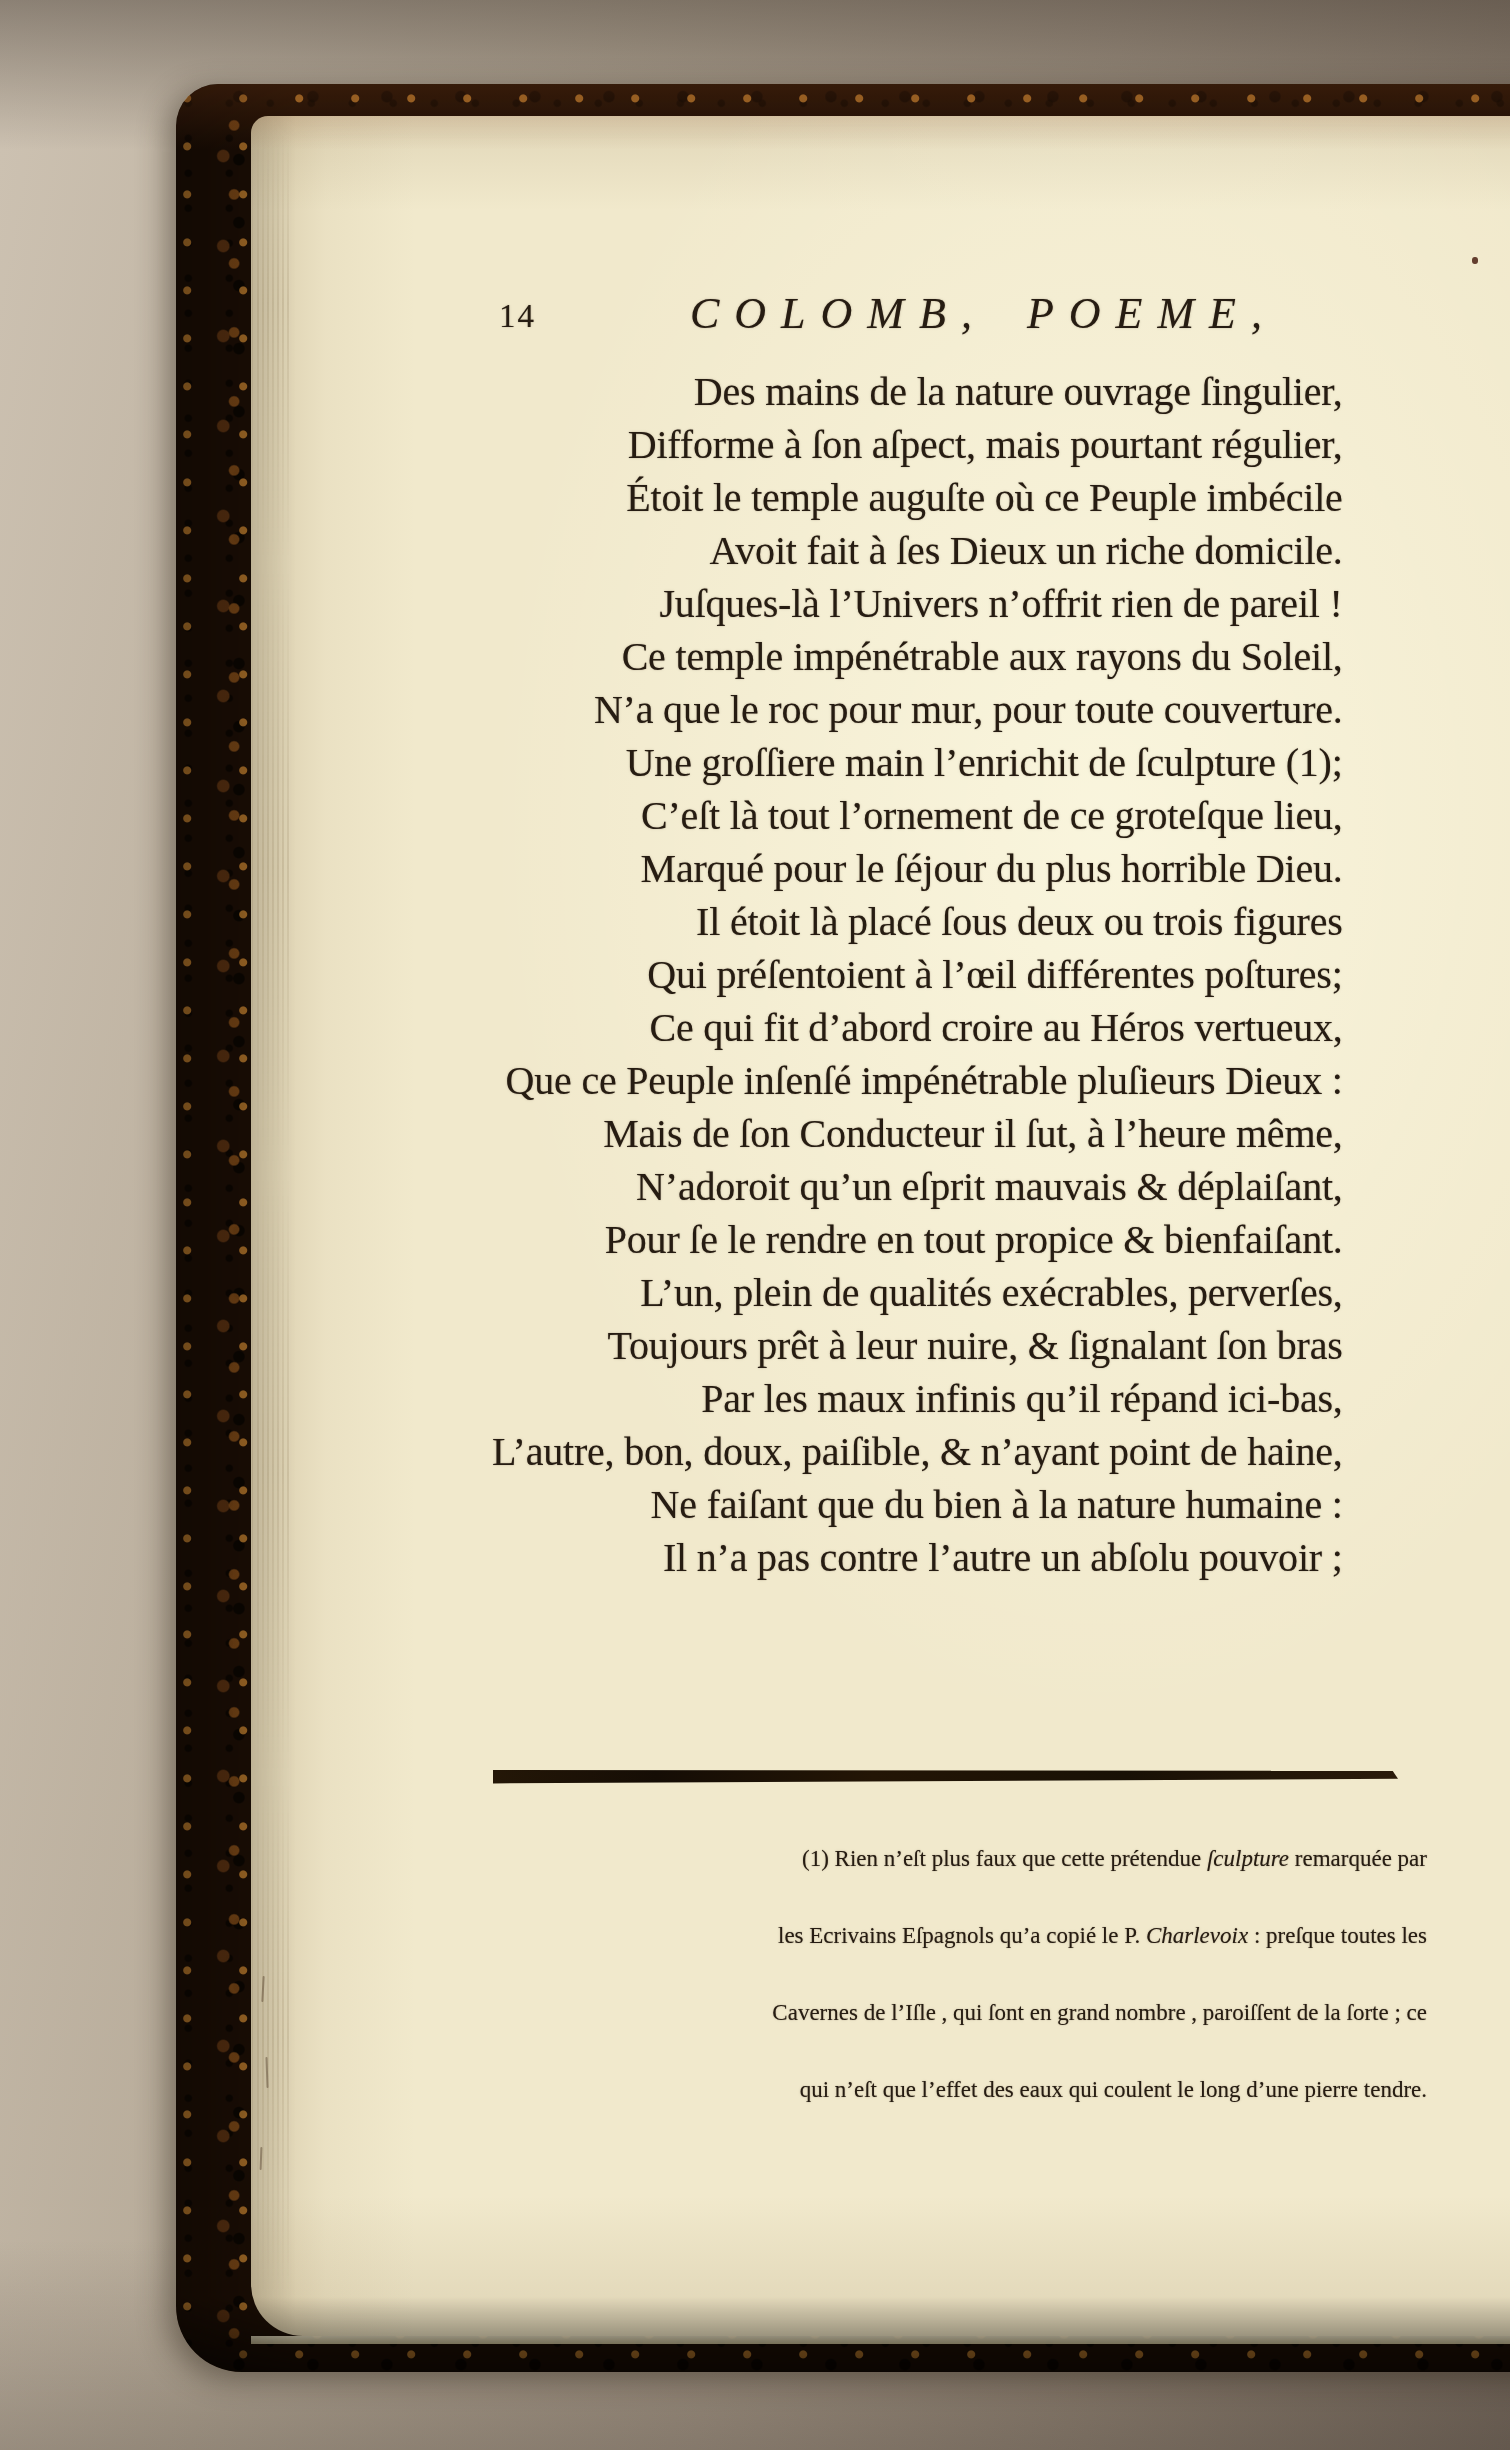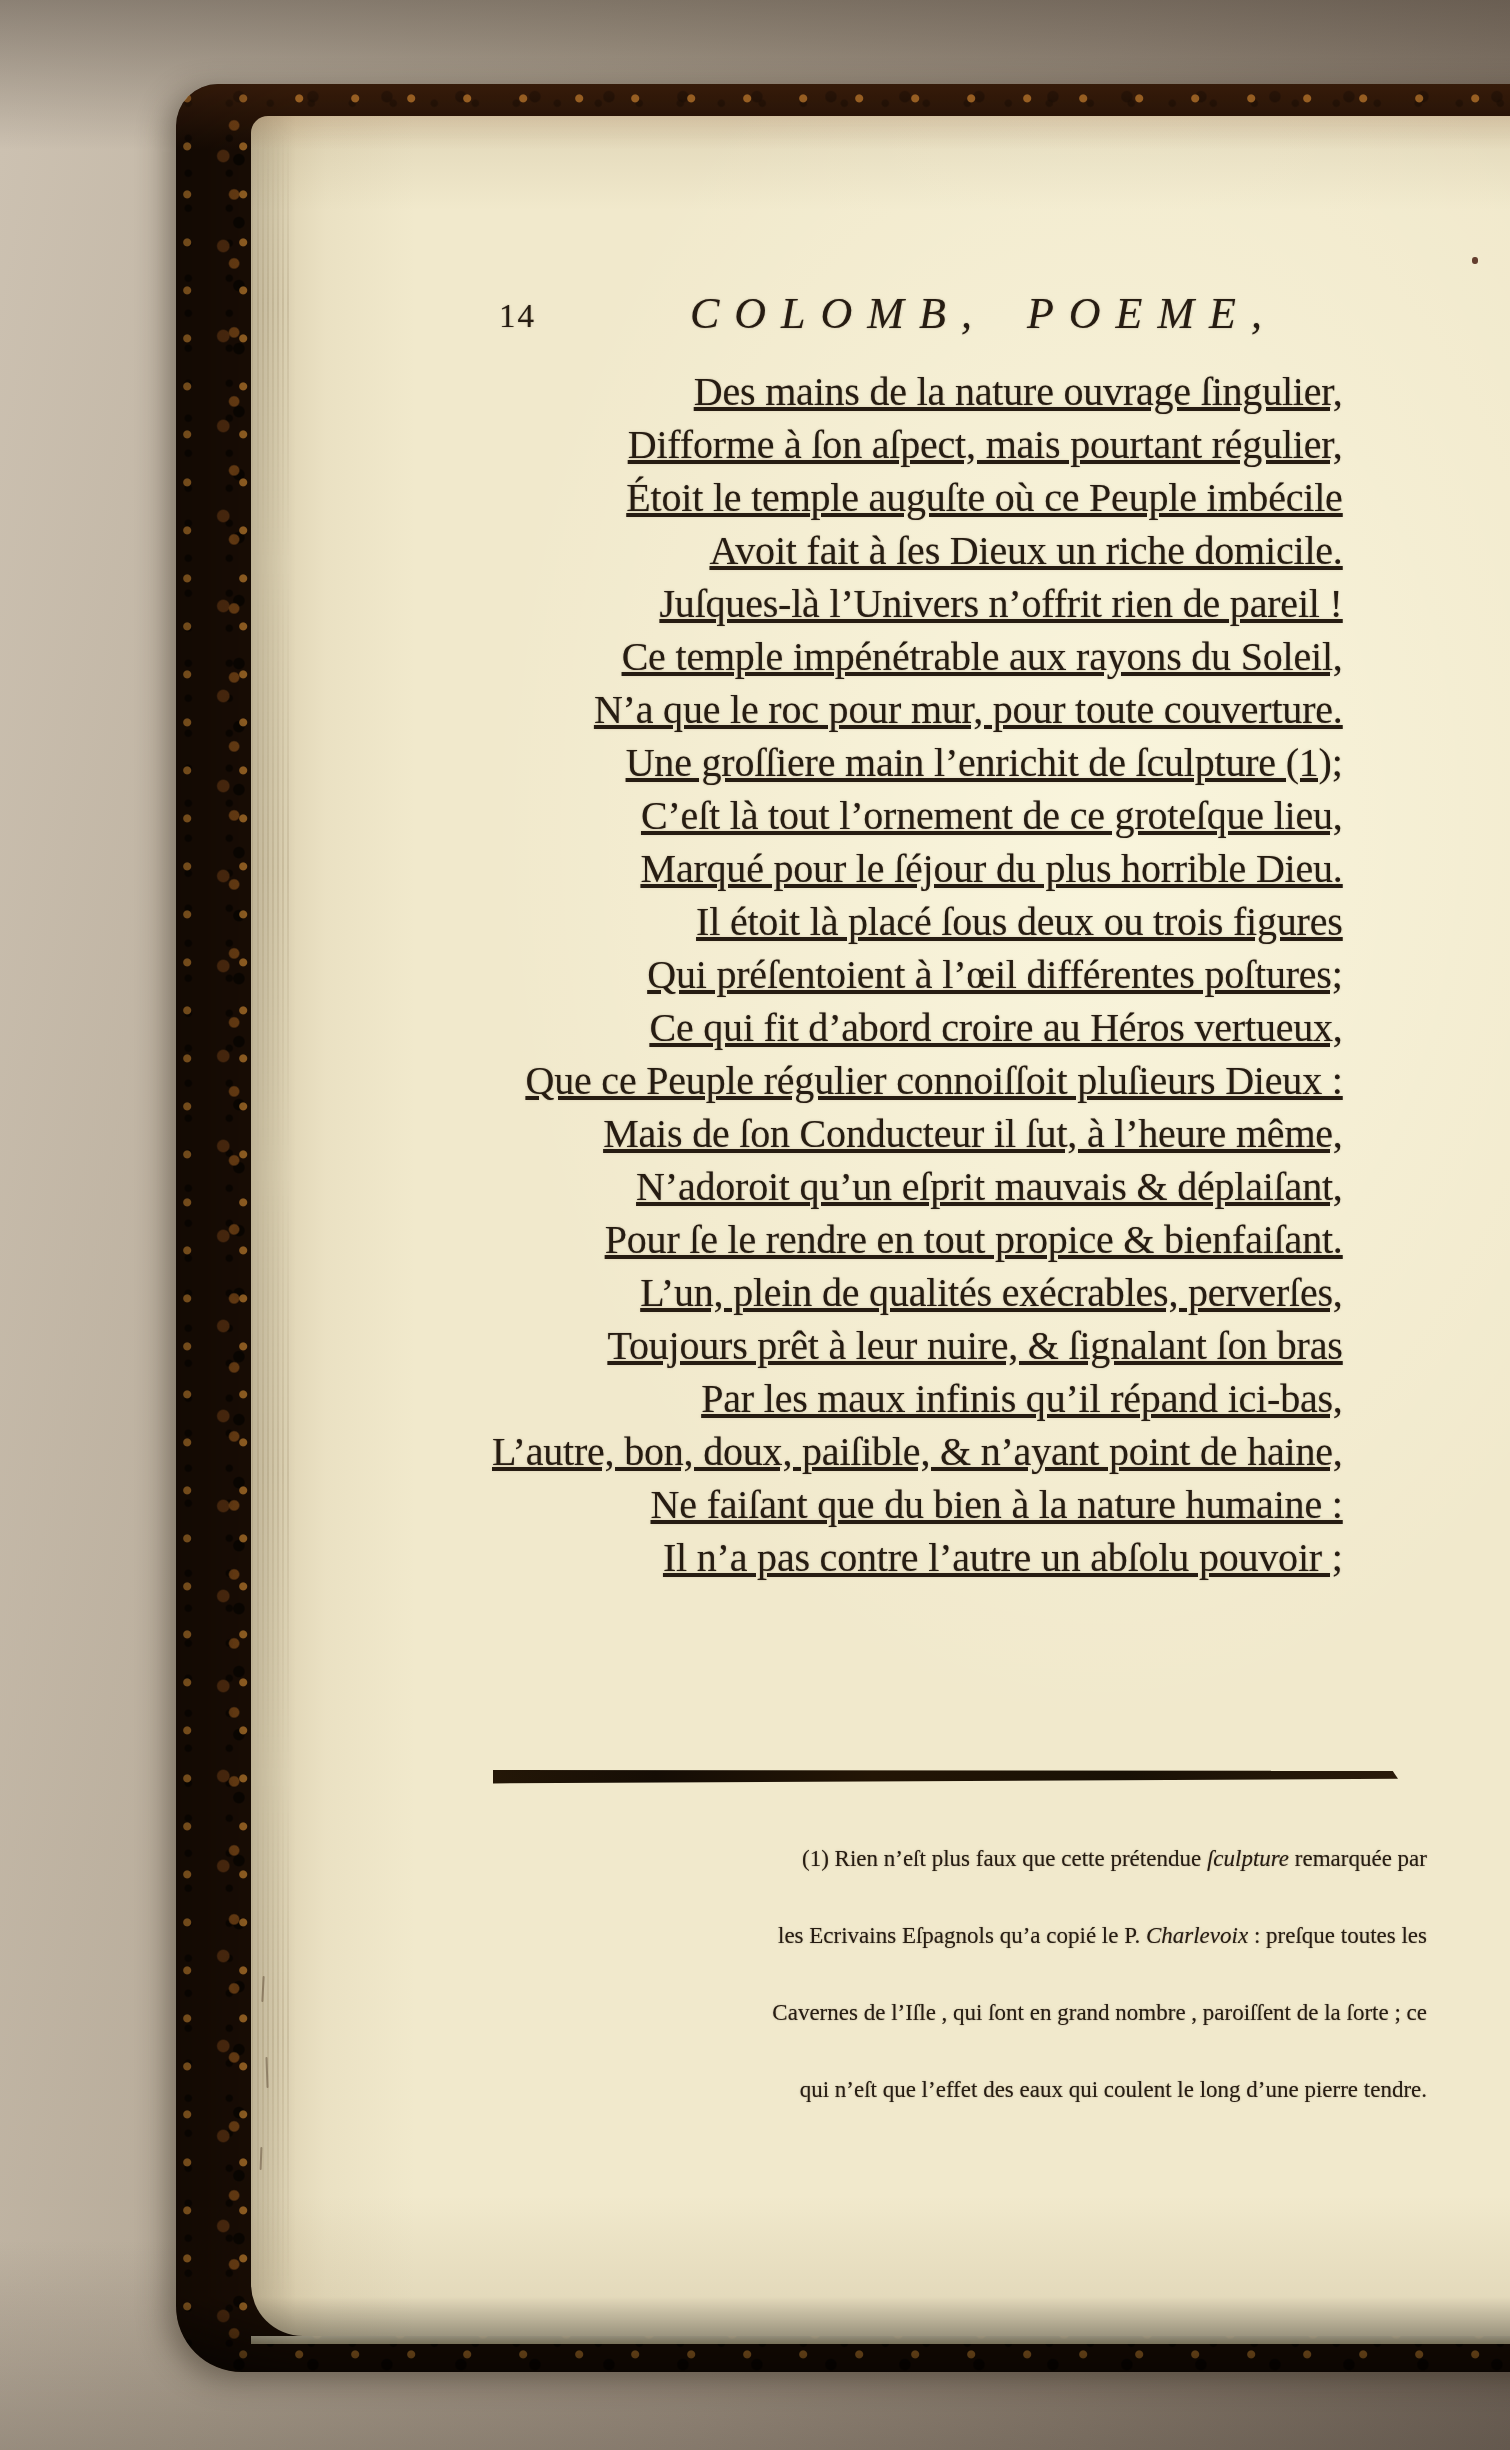--- a/index.html
+++ b/index.html
@@ -75,21 +75,21 @@
   #page-number{
     position:absolute;left:499px;top:300px;font-size:33px;line-height:1;
     letter-spacing:2px;
   }
   #header-title{
     position:absolute;left:690px;top:292px;font-size:44px;line-height:1;
     font-style:italic;letter-spacing:15px;word-spacing:14px;white-space:nowrap;
   }
   #poem{position:absolute;left:492px;top:365px;font-size:40px;line-height:53px;
     letter-spacing:-0.2px;}
-  .pline{white-space:nowrap;text-decoration:underline;}
+  .pline{white-space:nowrap;}
   #rule{
     position:absolute;left:493px;top:1769px;width:905px;height:13.5px;
     background:linear-gradient(90deg,#241707 0%, #150d05 18%, #231505 42%, #181005 70%, #2b1b0a 100%);
     clip-path:polygon(0% 0%, 99.4% 20%, 100% 80%, 0% 100%);
     transform:rotate(-0.12deg);
     box-shadow:0 1.5px 2px rgba(60,40,20,.35);
   }
   #footnote{position:absolute;left:478px;top:1802px;width:949px;font-size:23px;
     line-height:41px;}
   .fn-line{white-space:nowrap;margin-top:36px;}
@@ -124,21 +124,21 @@
     <div class="pline">Avoit fait à ſes Dieux un riche domicile.</div>
     <div class="pline">Juſques-là l’Univers n’offrit rien de pareil !</div>
     <div class="pline">Ce temple impénétrable aux rayons du Soleil,</div>
     <div class="pline">N’a que le roc pour mur, pour toute couverture.</div>
     <div class="pline">Une groſſiere main l’enrichit de ſculpture (1);</div>
     <div class="pline">C’eſt là tout l’ornement de ce groteſque lieu,</div>
     <div class="pline">Marqué pour le ſéjour du plus horrible Dieu.</div>
     <div class="pline">Il étoit là placé ſous deux ou trois figures</div>
     <div class="pline">Qui préſentoient à l’œil différentes poſtures;</div>
     <div class="pline">Ce qui fit d’abord croire au Héros vertueux,</div>
-    <div class="pline">Que ce Peuple régulier connoiſſoit pluſieurs Dieux :</div>
+    <div class="pline">Que ce Peuple inſenſé impénétrable pluſieurs Dieux :</div>
     <div class="pline">Mais de ſon Conducteur il ſut, à l’heure même,</div>
     <div class="pline">N’adoroit qu’un eſprit mauvais &amp; déplaiſant,</div>
     <div class="pline">Pour ſe le rendre en tout propice &amp; bienfaiſant.</div>
     <div class="pline">L’un, plein de qualités exécrables, perverſes,</div>
     <div class="pline">Toujours prêt à leur nuire, &amp; ſignalant ſon bras</div>
     <div class="pline">Par les maux infinis qu’il répand ici-bas,</div>
     <div class="pline">L’autre, bon, doux, paiſible, &amp; n’ayant point de haine,</div>
     <div class="pline">Ne faiſant que du bien à la nature humaine :</div>
     <div class="pline">Il n’a pas contre l’autre un abſolu pouvoir ;</div>
   </div>

